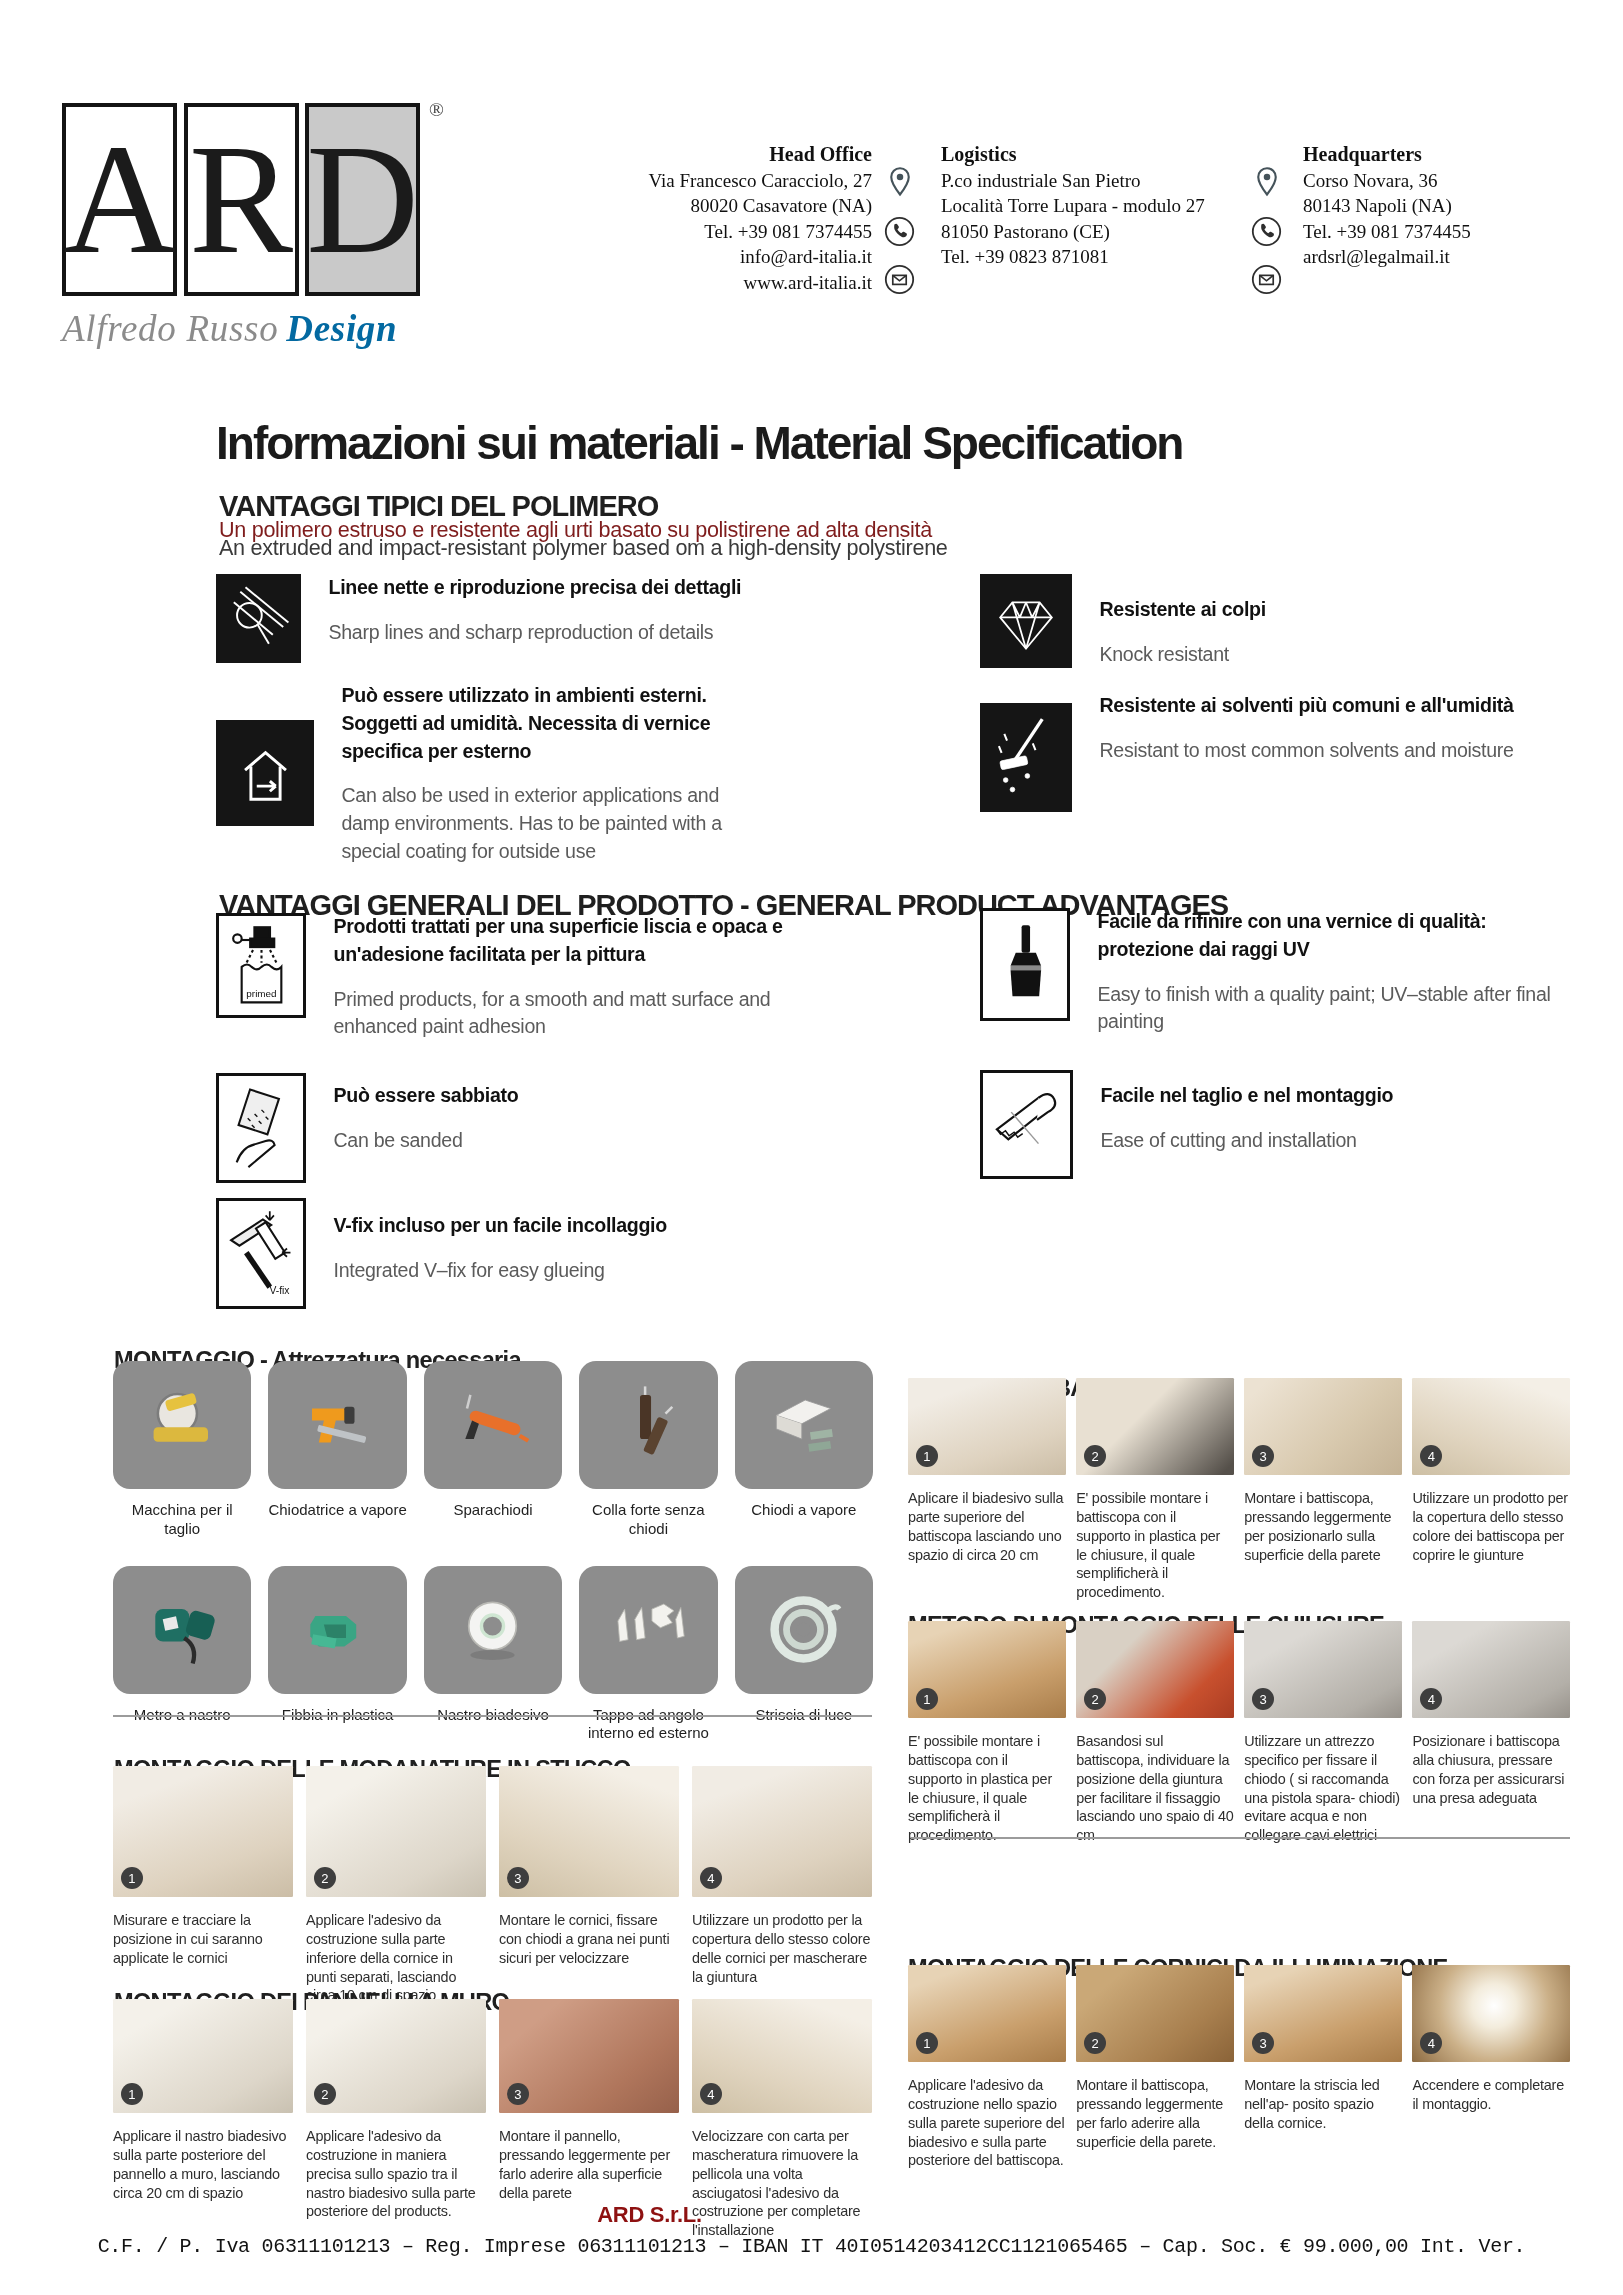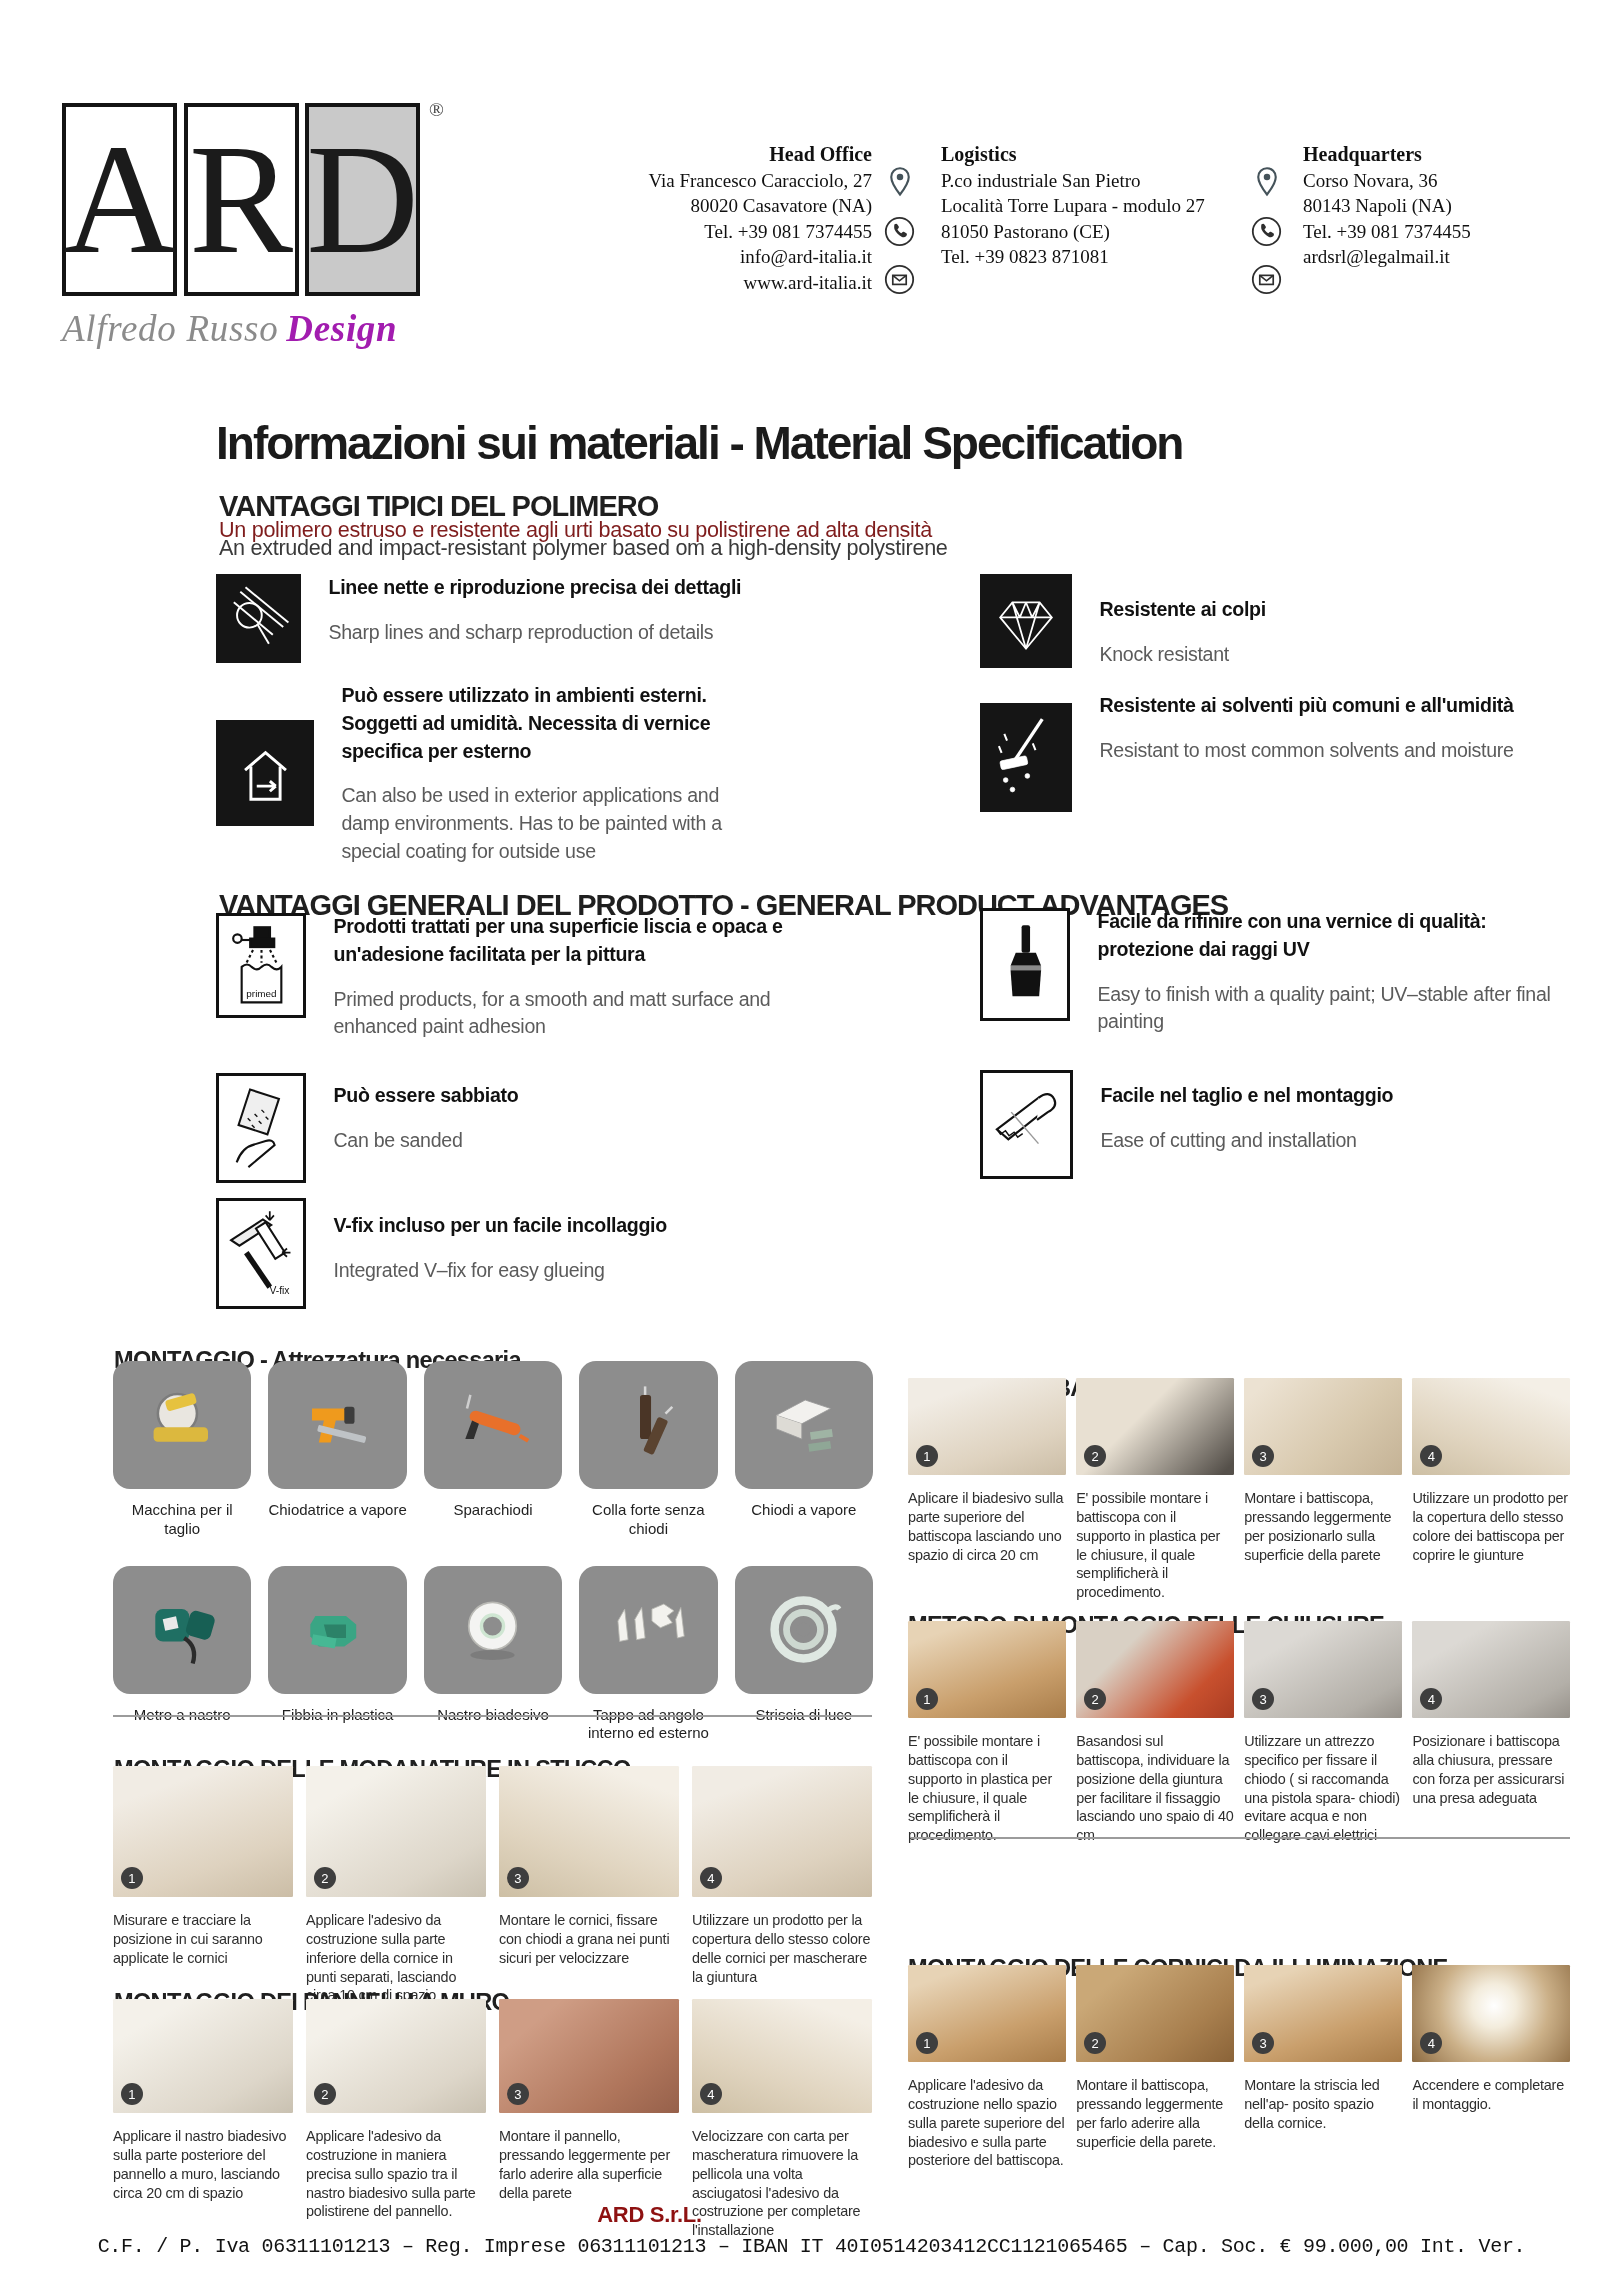--- a/index.html
+++ b/index.html
@@ -6,21 +6,21 @@
   body{width:1623px;height:2295px;overflow:hidden;font-family:"Liberation Sans",sans-serif;color:#1a1a1a;}
   .page{position:relative;width:1623px;height:2295px;background:#fff;}
 
   
   .logo{position:absolute;left:62px;top:103px;width:432px;}
   .logo-boxes{display:flex;gap:6.5px;align-items:flex-start;position:relative;}
   .logo-box{width:107px;height:185px;border:4.6px solid #141414;background:#fff;display:flex;align-items:center;justify-content:center;font-family:"Liberation Serif",serif;font-size:156px;line-height:1;color:#1b1b1b;}
   .logo-box.gray{background:#c9c9c9;}
   .regmark{font-size:19.6px;color:#444;margin-left:2.6px;position:relative;top:-3.9px;font-family:"Liberation Serif",serif;}
   .tagline{margin-top:10.5px;font-family:"Liberation Serif",serif;font-style:italic;font-size:37px;color:#8b8b8b;letter-spacing:0.7px;}
-  .tagline .t2{color:#a21caf;font-weight:bold;margin-left:7.9px;}
+  .tagline .t2{color:#0369a1;font-weight:bold;margin-left:7.9px;}
 
   .office{position:absolute;top:141px;font-family:"Liberation Serif",serif;font-size:19px;line-height:1.34;color:#101010;}
   .office .o-title{font-weight:bold;font-size:20px;}
   .office.right{text-align:right;}
   .icon-col{position:absolute;display:flex;flex-direction:column;gap:17px;align-items:center;}
   .icon-col svg{display:block;}
 
   
   .main-title{position:absolute;left:216px;top:385px;font-size:46px;letter-spacing:-2px;color:#1b1b1b;white-space:nowrap;}
   .sec-title{position:absolute;font-size:29px;letter-spacing:-1px;color:#1f1f1f;white-space:nowrap;}
@@ -454,21 +454,21 @@
     <figure class="step">
       <div class="photo ph-m ph-tile">
           <span class="badge">1</span>
         </div>
       <figcaption class="cap">Applicare il nastro biadesivo sulla parte posteriore del pannello a muro, lasciando circa 20 cm di spazio</figcaption>
     </figure>
     <figure class="step">
       <div class="photo ph-m ph-tile">
           <span class="badge">2</span>
         </div>
-      <figcaption class="cap">Applicare l'adesivo da costruzione in maniera precisa sullo spazio tra il nastro biadesivo sulla parte polistirene del pannello.</figcaption>
+      <figcaption class="cap">Applicare l'adesivo da costruzione in maniera precisa sullo spazio tra il nastro biadesivo sulla parte posteriore del products.</figcaption>
     </figure>
     <figure class="step">
       <div class="photo ph-m ph-panel">
           <span class="badge">3</span>
         </div>
       <figcaption class="cap">Montare il pannello, pressando leggermente per farlo aderire alla superficie della parete</figcaption>
     </figure>
     <figure class="step">
       <div class="photo ph-m ph-beige2">
           <span class="badge">4</span>

